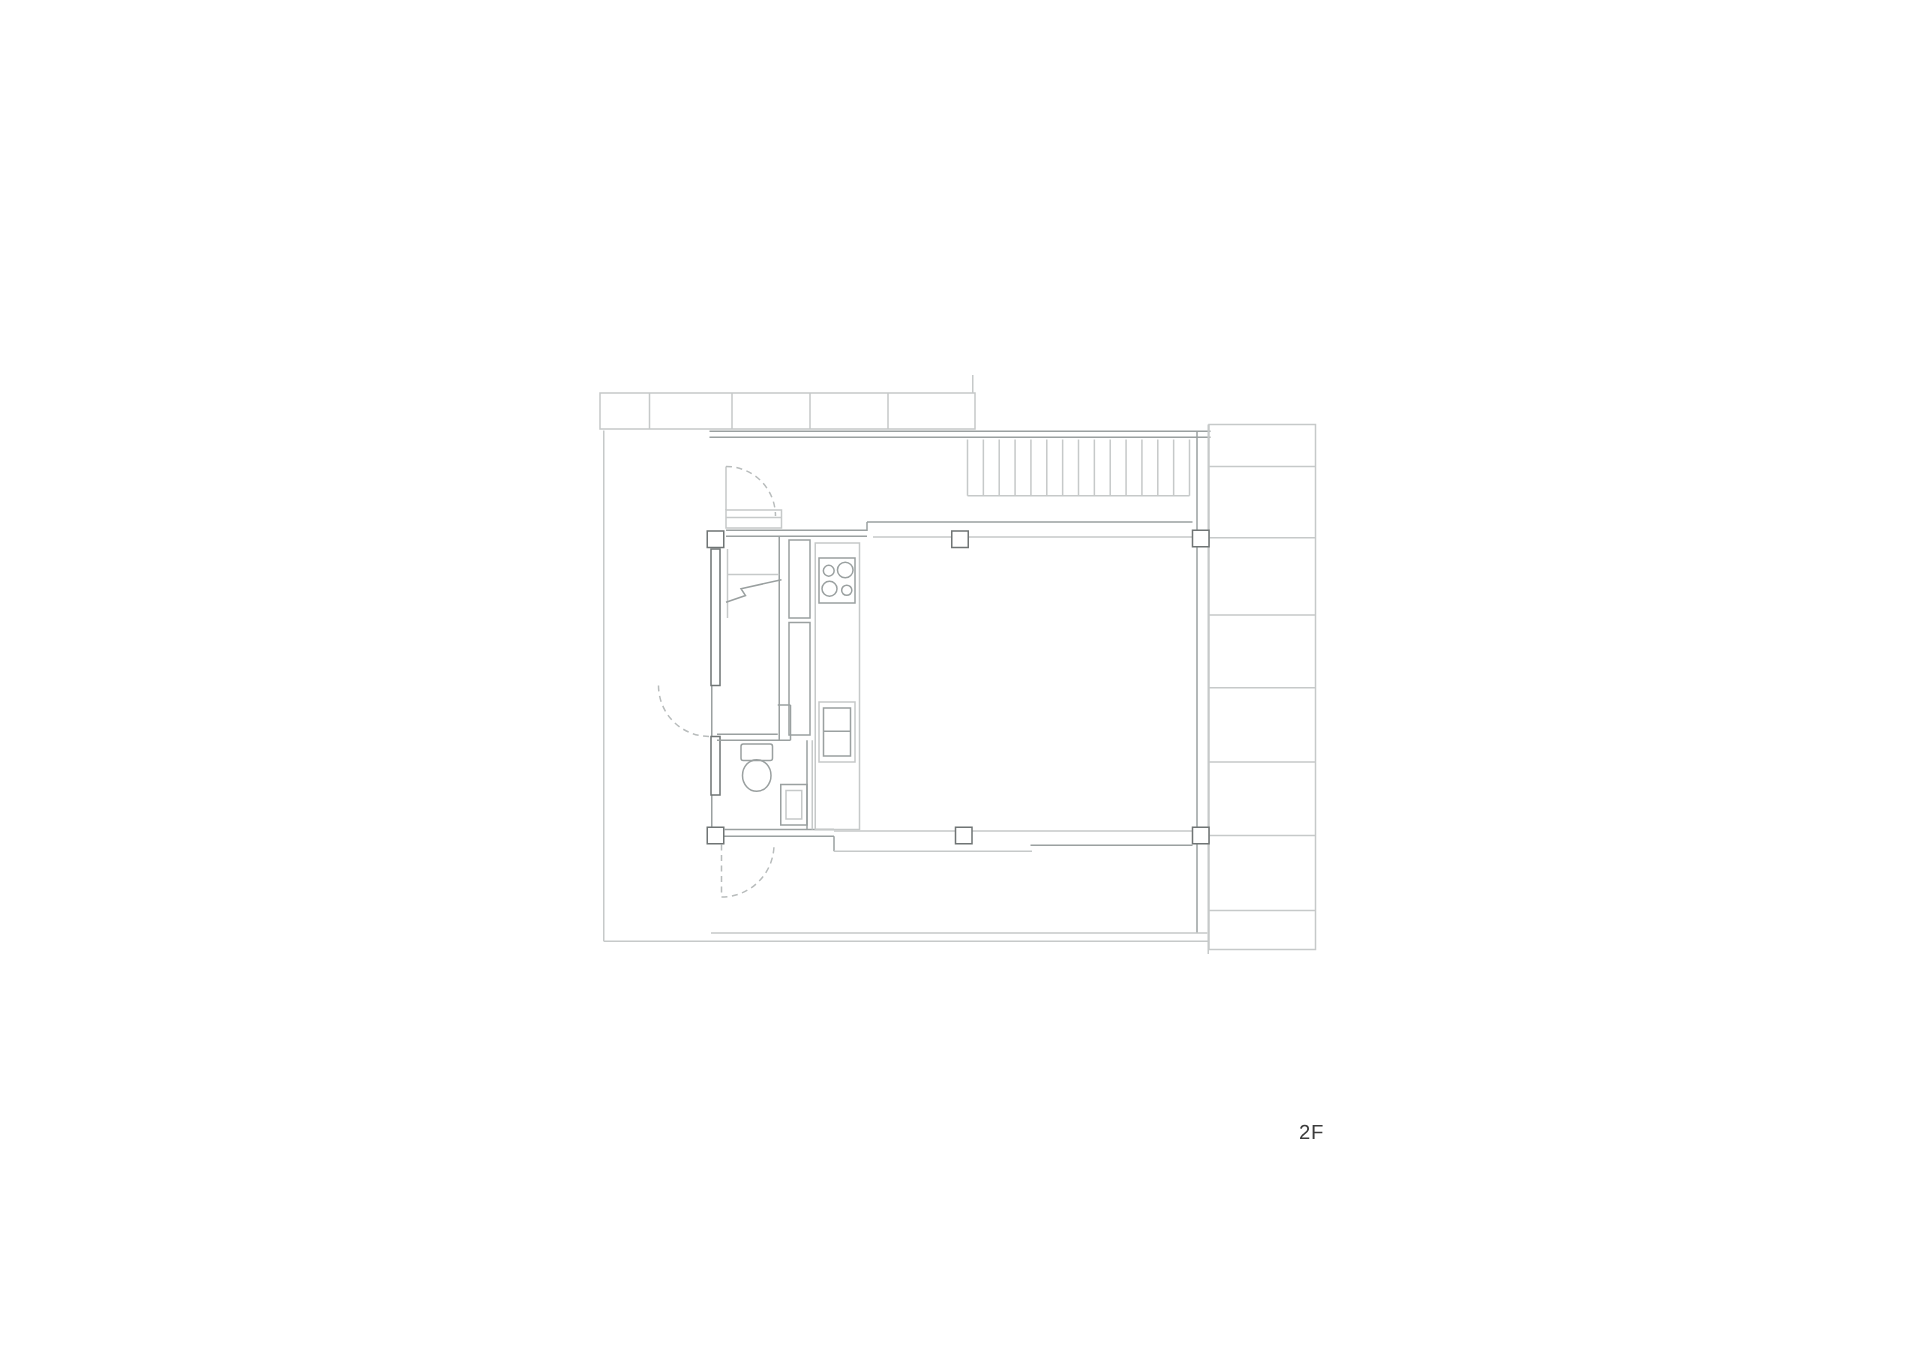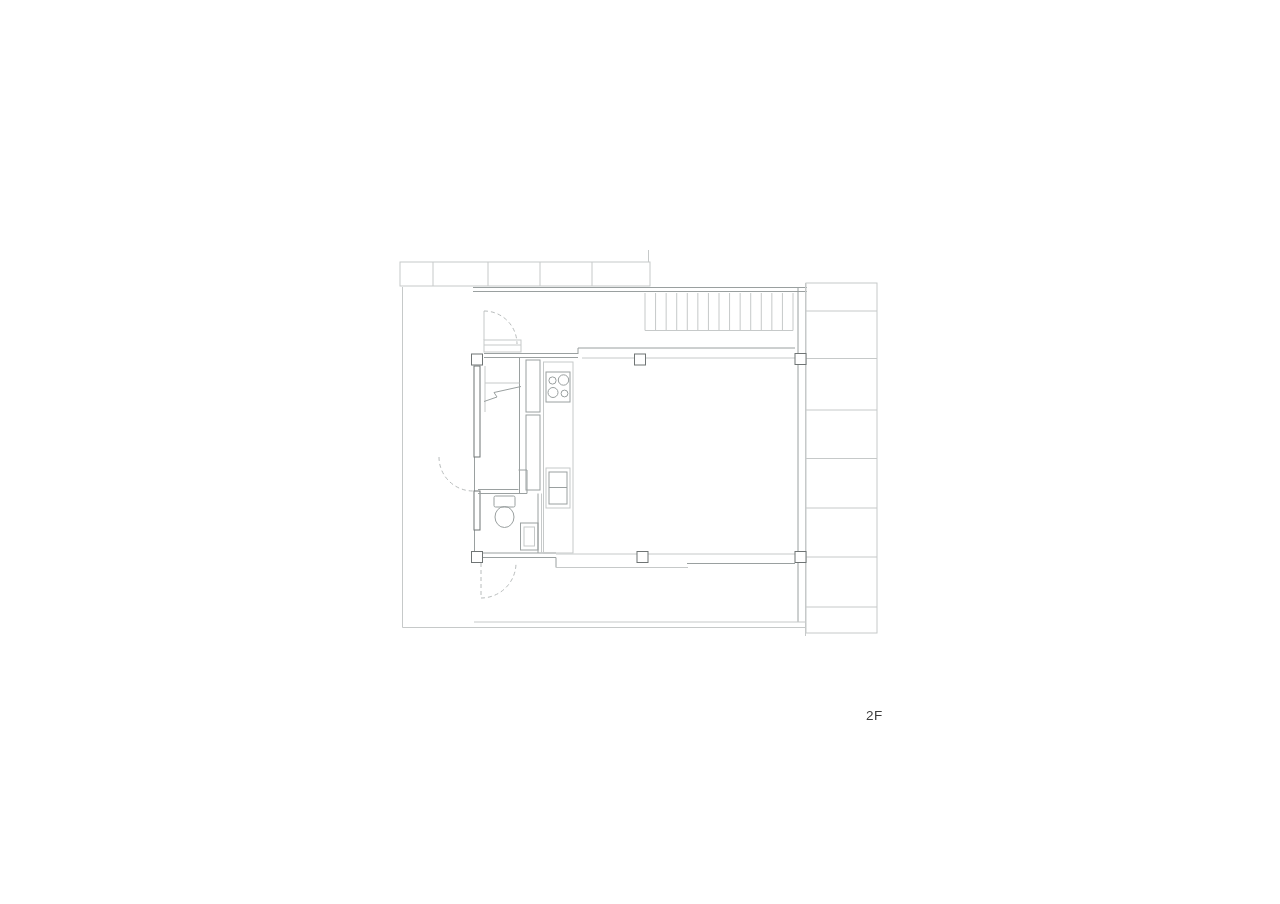--- a/index.html
+++ b/index.html
@@ -16,21 +16,21 @@
     overflow: hidden;
   }
   .plan-svg {
     position: absolute;
     left: 0;
     top: 0;
   }
   .floor-label {
     position: absolute;
     left: 866px;
-    top: 708px;
+    top: 747px;
     font-size: 13.5px;
     letter-spacing: 0.5px;
     color: #3b3b3b;
   }
 </style>
 </head>
 <body style="background: rgb(255, 255, 255);">
 
 <div class="page">
   <svg class="plan-svg" width="1280" height="904" viewBox="0 0 1280 904" xmlns="http://www.w3.org/2000/svg">

